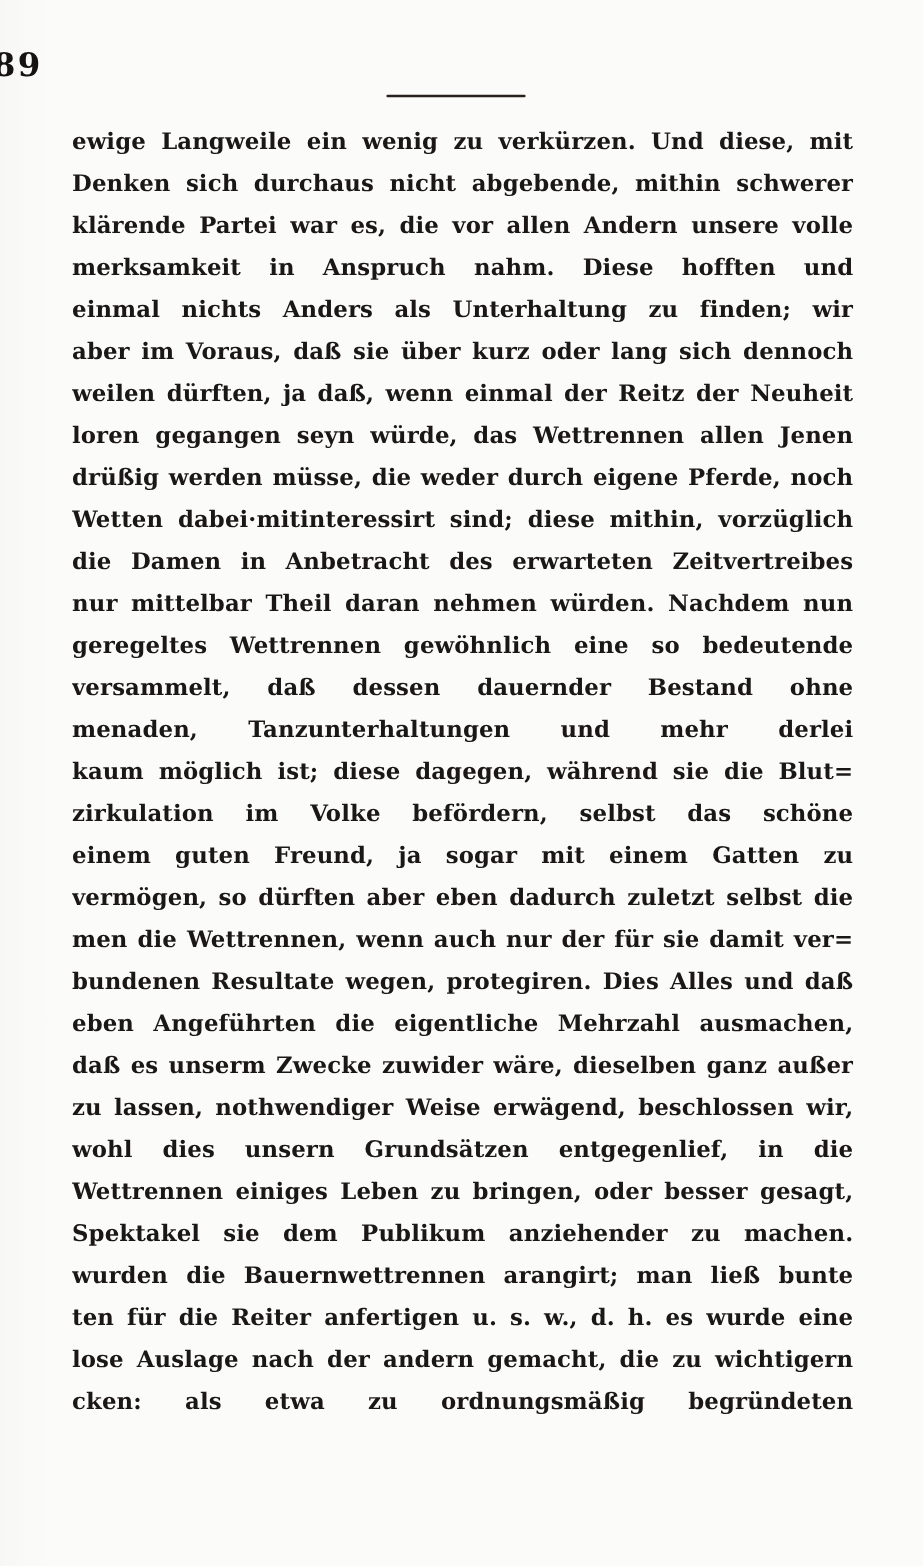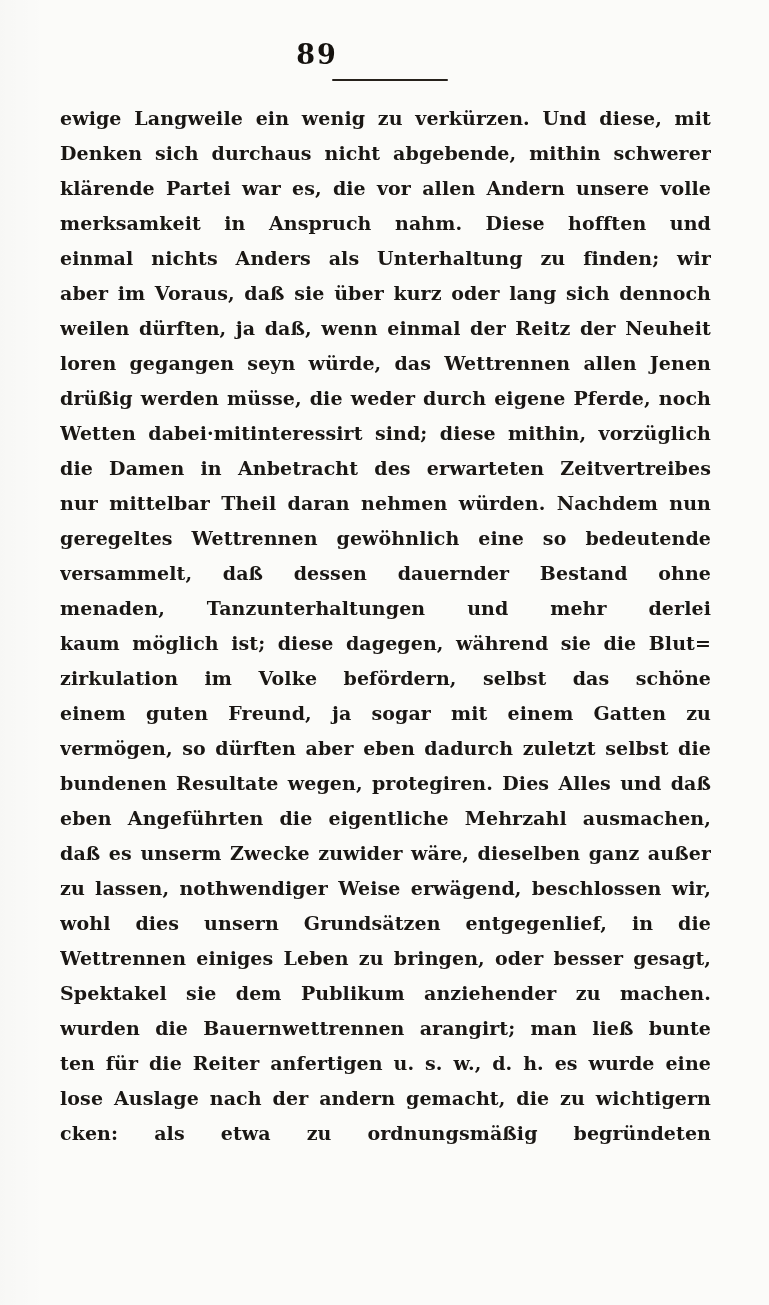--- a/index.html
+++ b/index.html
@@ -18,23 +18,22 @@
   .scan-page {
     position: absolute;
     inset: 0;
     background:
       linear-gradient(90deg, rgba(0,0,0,0.015) 0, rgba(0,0,0,0) 45px),
       #fbfbf9;
   }
   .page-header {
     position: absolute;
     top: 40px;
-    left: 10px;
+    left: 0;
     width: 620px;
-    text-align: center;
   }
   .pagenum {
     display: inline-block;
     font: bold 27px/30px "DejaVu Serif", serif;
     letter-spacing: 2px;
     color: #15120f;
     margin-left: -6px; 
   }
   .pagenum-rule {
     width: 116px;
@@ -88,20 +87,21 @@
     <div class="line">Wetten dabei·mitinteressirt sind; diese mithin, vorzüglich aber</div>
     <div class="line">die Damen in Anbetracht des erwarteten Zeitvertreibes überhaupt</div>
     <div class="line">nur mittelbar Theil daran nehmen würden. Nachdem nun ein</div>
     <div class="line">geregeltes Wettrennen gewöhnlich eine so bedeutende Volksmasse</div>
     <div class="line">versammelt, daß dessen dauernder Bestand ohne Gastereien, Pro=</div>
     <div class="line">menaden, Tanzunterhaltungen und mehr derlei Vergnügungen</div>
     <div class="line">kaum möglich ist; diese dagegen, während sie die Blut= und Geld=</div>
     <div class="line">zirkulation im Volke befördern, selbst das schöne Geschlecht mit</div>
     <div class="line">einem guten Freund, ja sogar mit einem Gatten zu versorgen</div>
     <div class="line">vermögen, so dürften aber eben dadurch zuletzt selbst die Da=</div>
+    <div class="line">men die Wettrennen, wenn auch nur der für sie damit ver=</div>
     <div class="line">bundenen Resultate wegen, protegiren. Dies Alles und daß die</div>
     <div class="line">eben Angeführten die eigentliche Mehrzahl ausmachen, ferner:</div>
     <div class="line">daß es unserm Zwecke zuwider wäre, dieselben ganz außer Acht</div>
     <div class="line">zu lassen, nothwendiger Weise erwägend, beschlossen wir, wie=</div>
     <div class="line">wohl dies unsern Grundsätzen entgegenlief, in die Abhaltung der</div>
     <div class="line">Wettrennen einiges Leben zu bringen, oder besser gesagt, durch</div>
     <div class="line">Spektakel sie dem Publikum anziehender zu machen. Demzufolge</div>
     <div class="line">wurden die Bauernwettrennen arangirt; man ließ bunte Trach=</div>
     <div class="line">ten für die Reiter anfertigen u. s. w., d. h. es wurde eine nutz=</div>
     <div class="line">lose Auslage nach der andern gemacht, die zu wichtigern Zwe=</div>

